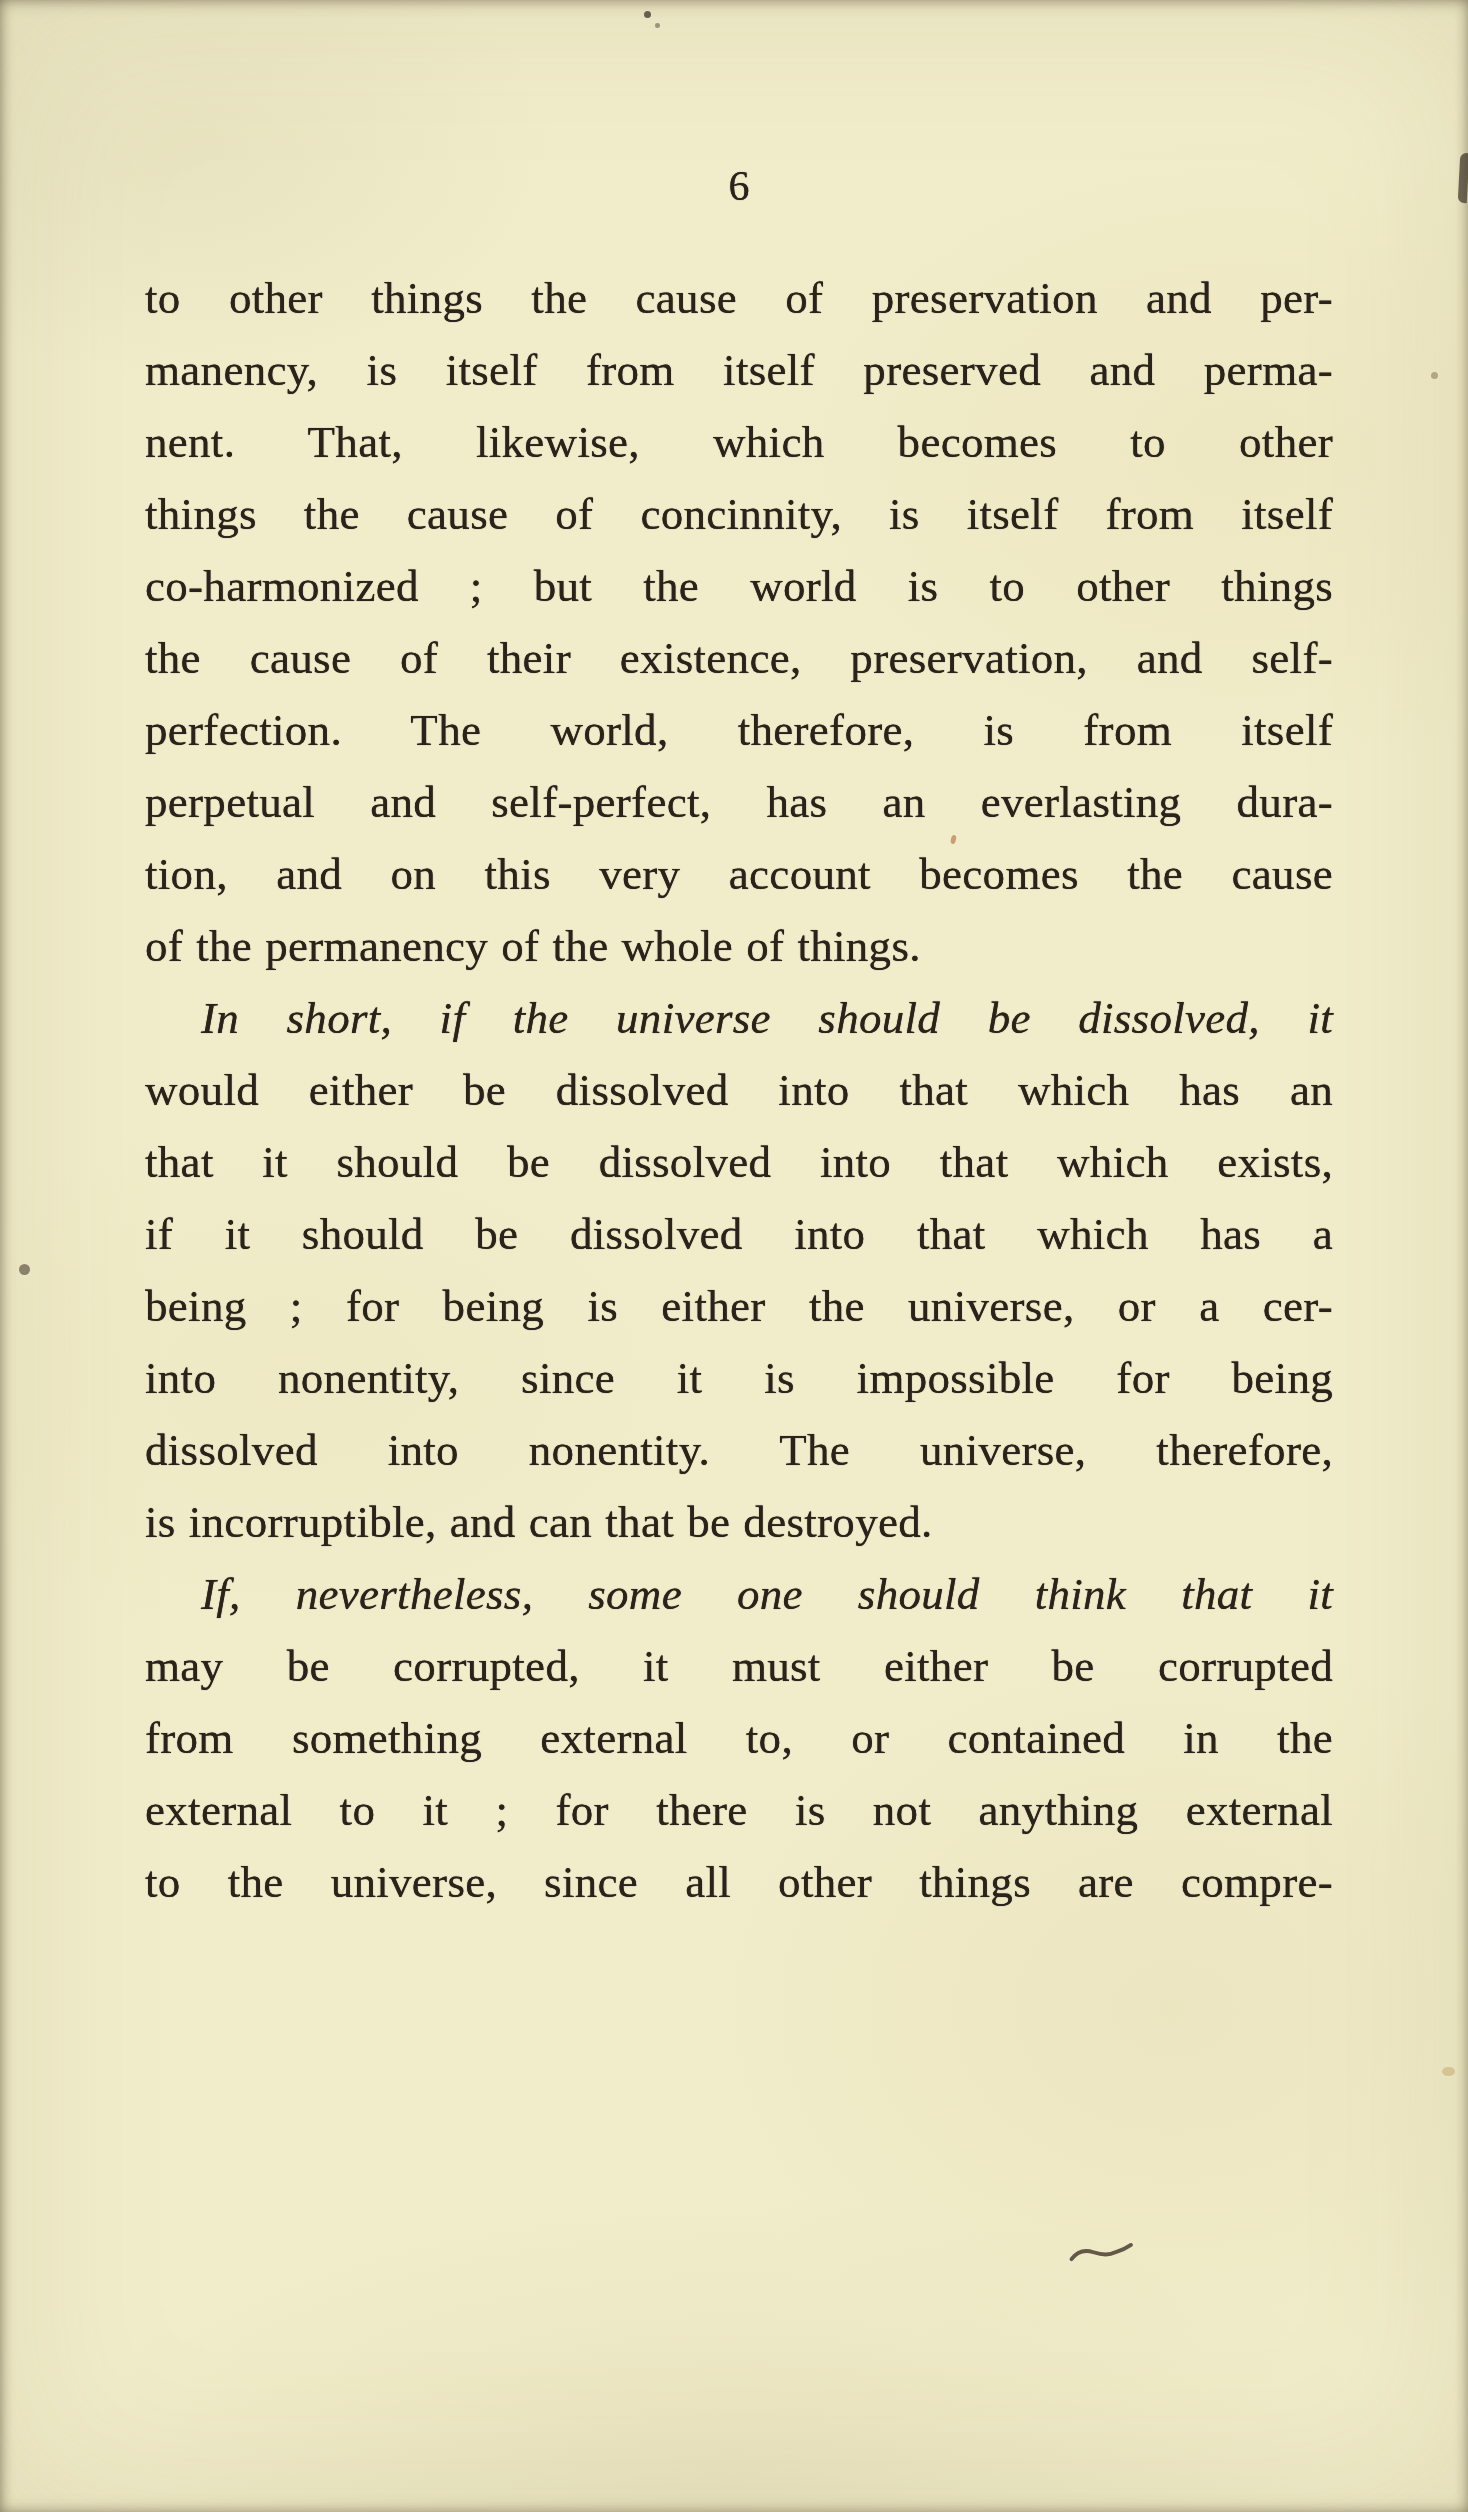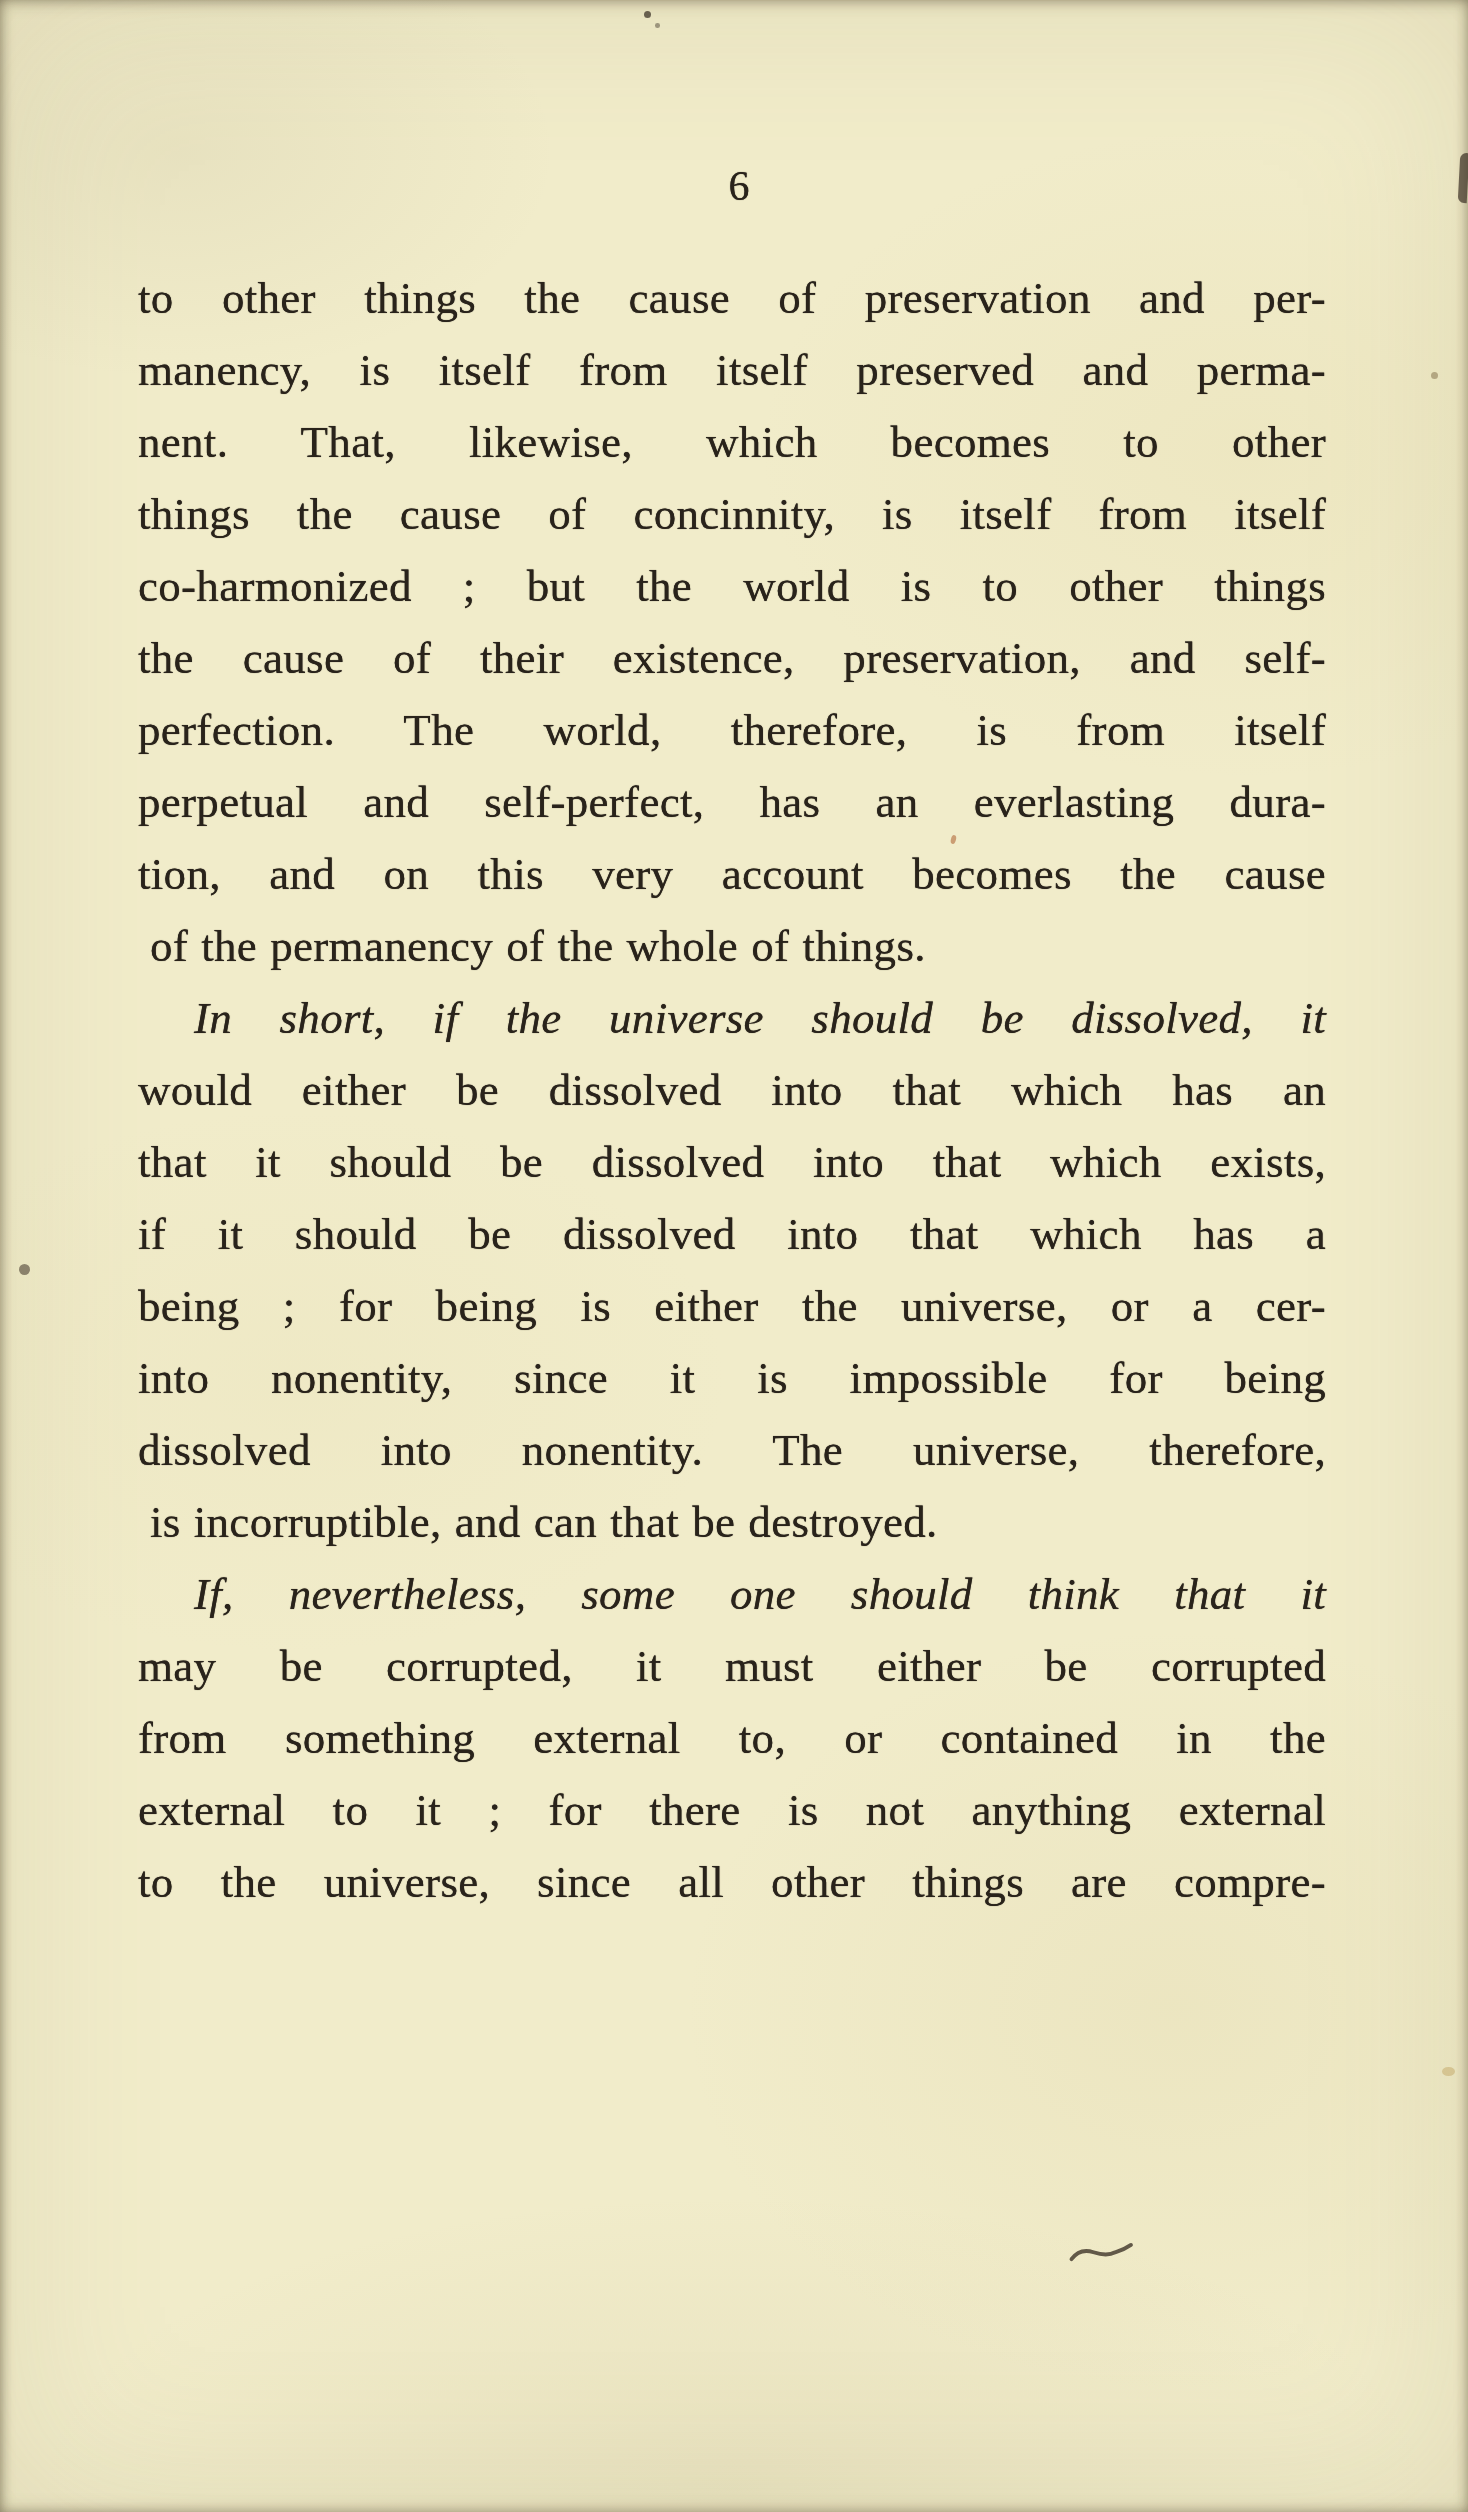--- a/index.html
+++ b/index.html
@@ -37,34 +37,34 @@
     position: absolute;
     top: 165px; left: 145px; width: 1188px;
     text-align: center;
     font-size: 42px;
     line-height: 1;
     text-shadow: 0 0 0.8px currentColor;
   }
 
   .text-block {
     position: absolute;
-    top: 262px; left: 138px; width: 1188px;
+    top: 262px; left: 145px; width: 1188px;
   }
 
   .line {
     font-size: 45px;
     line-height: 72px;
     letter-spacing: 0.3px;
     word-spacing: 1.6px;
     text-align: justify;
     text-align-last: justify;
     text-shadow: 0 0 0.8px currentColor;
     white-space: normal;
   }
-  .line.end    { text-align-last: left; margin-left: 12px; }   
+  .line.end    { text-align-last: left; }   
   .line.indent { text-indent: 56px; font-style: italic; }       
 
   
   .speck { position: absolute; pointer-events: none; }
   .speck-a { top: 11px;  left: 644px;  width: 7px;  height: 7px;  border-radius: 50%; background: rgba(62,52,40,.75); }
   .speck-b { top: 23.4px;  left: 655px;  width: 4.7px;  height: 4.7px;  border-radius: 50%; background: rgba(62,52,40,.45); }
   .edge-dash { top: 153px; right: 0;   width: 9.4px; height: 50px; border-radius: 6.2px 0 0 6.2px; background: rgba(58,47,36,.70); transform: rotate(3deg); }
   .speck-c { top: 372px; left: 1431px; width: 7px;  height: 7px;  border-radius: 50%; background: rgba(125,105,70,.50); }
   .speck-d { top: 835px; left: 951px; width: 4.7px; height: 8.6px; border-radius: 50%; background: rgba(172,92,44,.55); transform: rotate(14deg); }
   .speck-e { top: 1264px; left: 18.7px;  width: 11px; height: 11px; border-radius: 50%; background: rgba(75,64,50,.60); }

